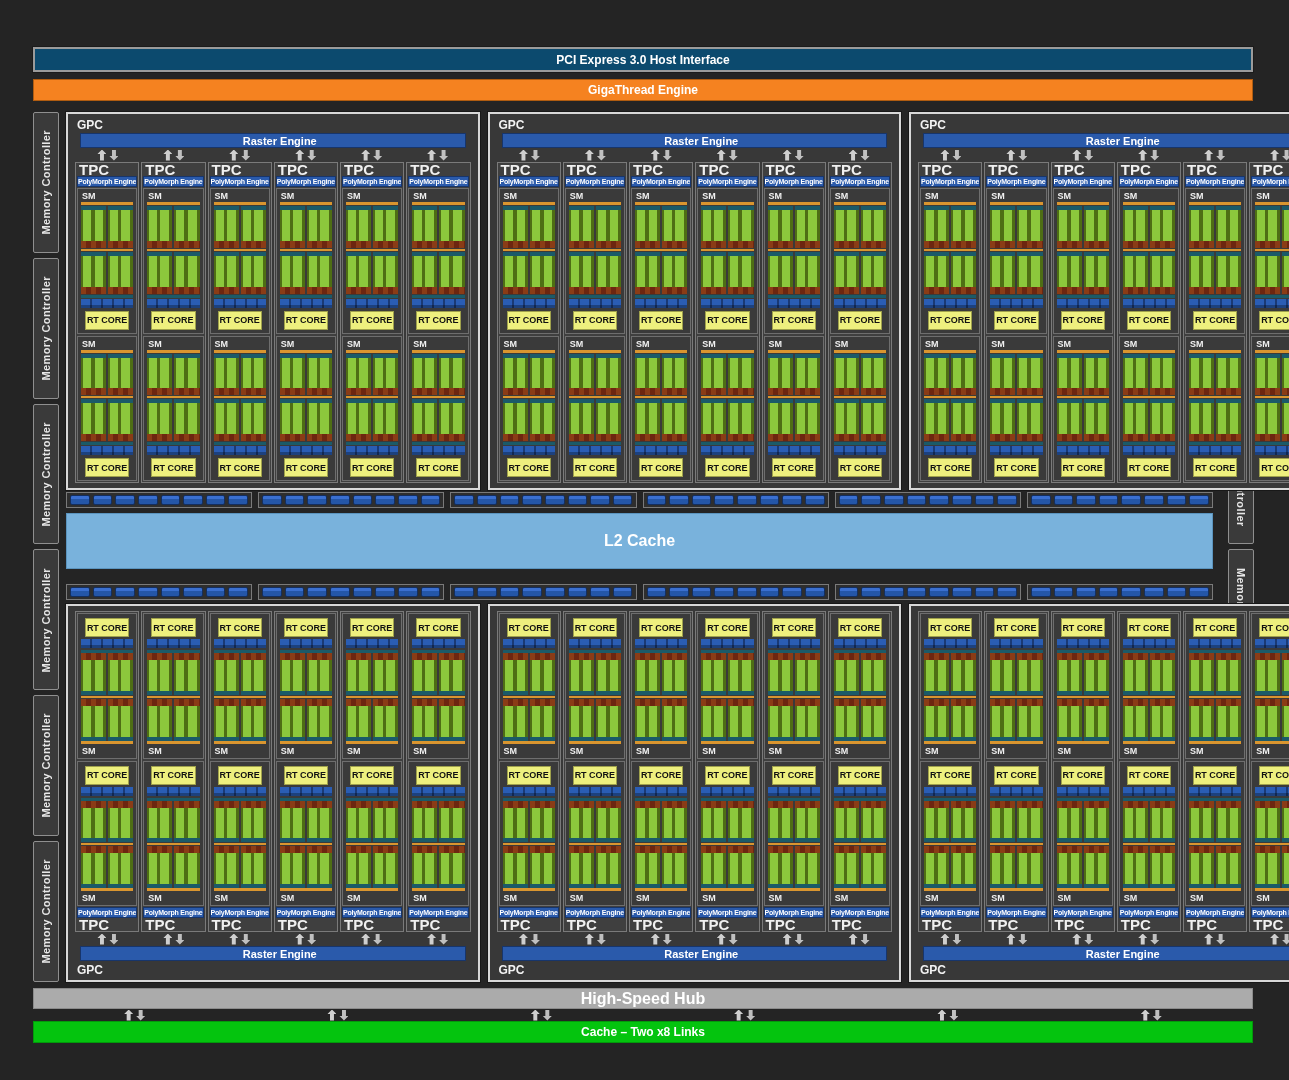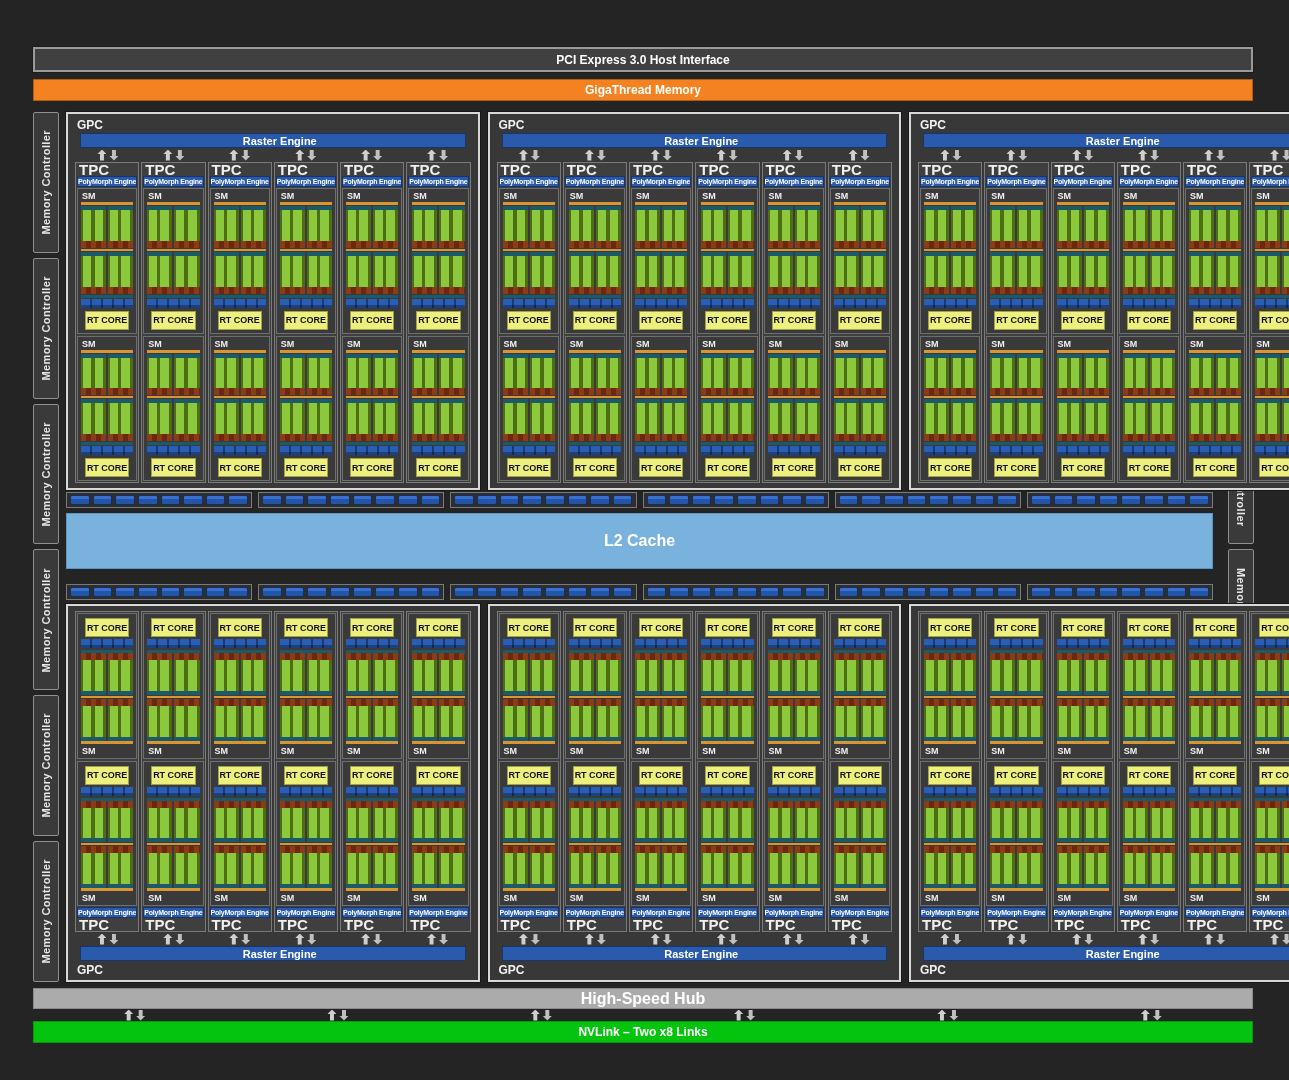--- a/index.html
+++ b/index.html
@@ -4,21 +4,21 @@
 <style>
   html,body{margin:0;padding:0;width:1289px;height:1080px;overflow:hidden;
     background:var(--background,#242424);
     font-family:"Liberation Sans",sans-serif;}
   .die{position:absolute;inset:0;}
 
   
   .hbar{position:absolute;left:33px;width:1220px;box-sizing:border-box;
     display:flex;align-items:center;justify-content:center;
     color:#fff;font-weight:bold;}
-  .pci{top:47px;height:25px;background:#404040;border:2px solid #9b9b9b;
+  .pci{top:47px;height:25px;background:#0c4a6e;border:2px solid #9b9b9b;
     outline:1px solid #1b1b1b;font-size:12px;}
   .giga{top:79px;height:22px;background:var(--gigathread_orange,#F58220);
     border:1px solid #b05c10;font-size:12px;}
   .hub{top:988px;height:21px;background:var(--hub_gray,#ABABAB);
     border:1px solid #8b8b8b;font-size:16px;}
   .nvlink{top:1021px;height:22px;background:var(--nvlink_green,#04C40E);
     border:1px solid #029a0b;font-size:12px;}
   .l2{position:absolute;left:66px;top:513px;width:1147px;height:56px;
     background:var(--l2_blue,#79B2DC);border:1px solid #5b94be;box-sizing:border-box;
     display:flex;align-items:center;justify-content:center;
@@ -116,21 +116,21 @@
   .hub-arrows .cell{flex:1;display:flex;align-items:center;justify-content:center;}
 </style>
 </head>
 <body>
 
 <div class="die">
   <div class="hbar pci">
     <span>PCI Express 3.0 Host Interface</span>
   </div>
   <div class="hbar giga">
-    <span>GigaThread Memory</span>
+    <span>GigaThread Engine</span>
   </div>
 
   <div class="mc-col mc-left" id="mc-left">
       <div class="mc">
         <span>Memory Controller</span>
       </div>
       <div class="mc">
         <span>Memory Controller</span>
       </div>
       <div class="mc">
@@ -3048,15 +3048,15 @@
         </div>
       </div>
       <div class="cell">
         <div class="arrow-pair">
           <div class="arr up"></div>
           <div class="arr down"></div>
         </div>
       </div>
     </div>
   <div class="hbar nvlink">
-    <span>NVLink – Two x8 Links</span>
+    <span>Cache – Two x8 Links</span>
   </div>
 </div>
 
 </body></html>

